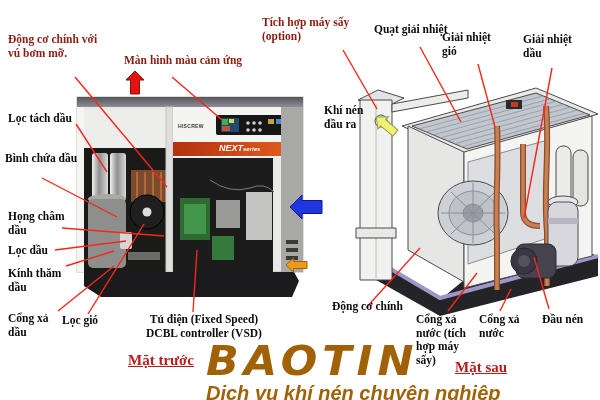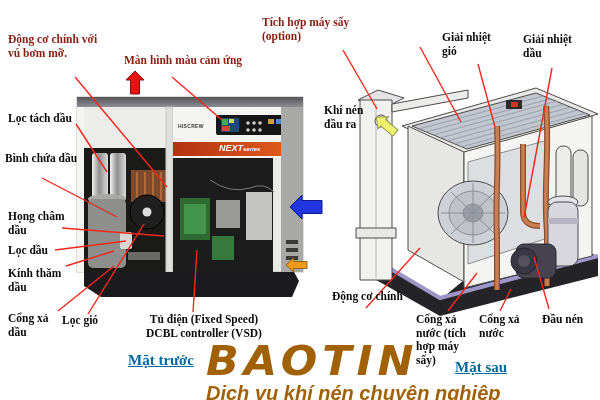--- a/index.html
+++ b/index.html
@@ -3,21 +3,21 @@
 <meta charset="utf-8">
 <style>
   html,body{margin:0;padding:0;background:#ffffff;}
   .canvas{position:relative;width:600px;height:400px;background:#ffffff;overflow:hidden;
           font-family:"Liberation Serif","DejaVu Serif",serif;}
   .art{position:absolute;left:0;top:0;width:600px;height:400px;}
   .lbl{position:absolute;font-weight:bold;font-size:11.5px;line-height:1.18;color:#0a0a0a;white-space:nowrap;}
   .lbl.wrap{white-space:normal;}
   .lbl.red{color:#8a1c10;}
   .lbl.center{text-align:center;}
-  .view-title{position:absolute;font-weight:bold;font-size:15px;color:#0369a1;text-decoration:underline;white-space:nowrap;}
+  .view-title{position:absolute;font-weight:bold;font-size:15px;color:#b91c1c;text-decoration:underline;white-space:nowrap;}
   .brand-tiny{position:absolute;left:178px;top:124px;font-family:"Liberation Sans",sans-serif;
               font-size:5px;font-weight:bold;color:#3a3a3a;letter-spacing:.3px;line-height:1.1;}
   .next-band-text{position:absolute;left:219px;top:144px;font-family:"Liberation Sans",sans-serif;
                   font-style:italic;color:#ffffff;font-size:9px;font-weight:bold;line-height:1;}
   .next-band-text .small{font-size:6px;font-weight:bold;}
   .logo{position:absolute;left:206px;top:344px;color:#a16207;font-family:"DejaVu Sans","Liberation Sans",sans-serif;font-style:italic;}
   .logo-name{font-size:43px;font-weight:800;letter-spacing:5px;line-height:0.86;transform:scaleY(0.95);transform-origin:top left;}
   .logo-tag{font-family:"Liberation Sans",sans-serif;font-size:20px;font-weight:bold;margin-top:1px;letter-spacing:0px;}
 </style>
 </head>
@@ -182,24 +182,25 @@
   <div class="lbl" style="left:8px;top:112px;">Lọc tách dầu</div>
   <div class="lbl" style="left:5px;top:152px;">Bình chứa dầu</div>
   <div class="lbl wrap" style="left:8px;top:210px;width:58px;">Họng châm dầu</div>
   <div class="lbl" style="left:8px;top:244px;font-family:Liberation Serif, serif;">Lọc dầu</div>
   <div class="lbl wrap" style="left:8px;top:267px;width:66px;">Kính thăm dầu</div>
   <div class="lbl wrap" style="left:8px;top:312px;width:50px;">Cổng xả dầu</div>
   <div class="lbl" style="left:62px;top:314px;">Lọc gió</div>
   <div class="lbl wrap center" style="left:134px;top:313px;width:140px;">Tủ điện (Fixed Speed) DCBL controller (VSD)</div>
   <div class="view-title" style="left:128px;top:352px;">Mặt trước</div>
 
+  <div class="lbl" style="left:374px;top:23px;">Quạt giải nhiệt</div>
   <div class="lbl wrap" style="left:442px;top:31px;width:56px;">Giải nhiệt gió</div>
   <div class="lbl wrap" style="left:523px;top:33px;width:56px;">Giải nhiệt dầu</div>
   <div class="lbl wrap" style="left:324px;top:104px;width:46px;">Khí nén đầu ra</div>
-  <div class="lbl" style="left:332px;top:290px;text-align:center;">Động cơ chính</div>
+  <div class="lbl" style="left:332px;top:300px;text-align:center;">Động cơ chính</div>
   <div class="lbl wrap" style="left:416px;top:313px;width:58px;">Cổng xả nước (tích hợp máy sấy)</div>
   <div class="lbl wrap" style="left:479px;top:313px;width:44px;">Cổng xả nước</div>
   <div class="lbl" style="left:542px;top:313px;">Đầu nén</div>
   <div class="view-title" style="left:455px;top:359px;">Mặt sau</div>
 
   <div class="logo">
     <div class="logo-name">BAOTIN</div>
     <div class="logo-tag">Dịch vụ khí nén chuyên nghiệp</div>
   </div>
 

